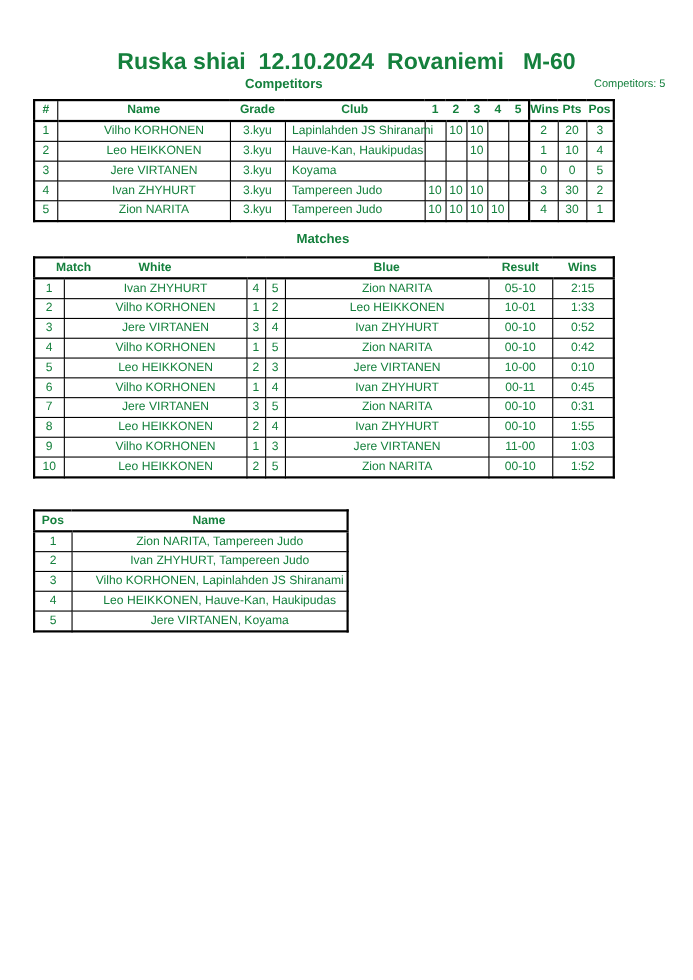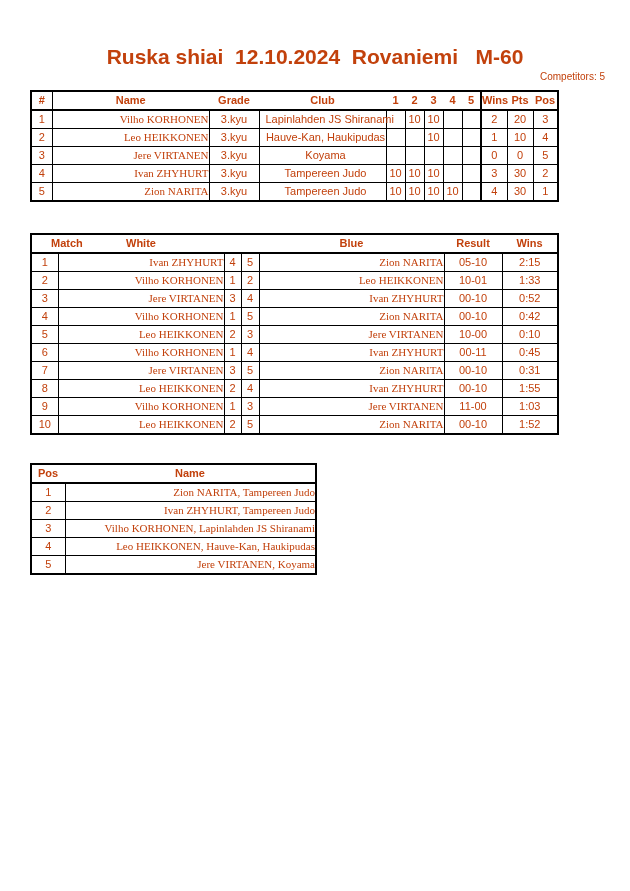--- a/index.html
+++ b/index.html
@@ -1,18 +1,18 @@
 <!DOCTYPE html>
 <html><head>
 <meta charset="utf-8">
 <style>
   html,body { margin:0; padding:0; background:#ffffff; }
   .page {
     position:relative; width:630px; height:891px; background:#ffffff;
-    color:#c2410c; font-family:"Liberation Sans", sans-serif;
+    color:#15803d; font-family:"Liberation Sans", sans-serif;
     overflow:hidden;
   }
   .title {
     position:absolute; top:45px; left:0; width:630px;
     text-align:center; font-size:21px; font-weight:bold;
     white-space:pre; line-height:24px;
   }
   .sec-heading {
     position:absolute; font-size:12px; font-weight:bold;
     text-align:center; line-height:13px; white-space:pre;
@@ -31,34 +31,35 @@
   #competitors-table { top:90px;  left:30px; width:527px; }
   #matches-table     { top:233px; left:30px; width:527px; }
   #results-table     { top:463px; left:30px; width:285px; }
   th, td {
     padding:0; height:17px; line-height:17px;
     overflow:hidden; white-space:nowrap; font-weight:normal;
   }
   th { font-weight:bold; border:none; border-bottom:2px solid #000; overflow:visible; }
   td { border:1px solid #000; }
   .c { text-align:center; }
-  .l { text-align:right; padding-left:19px;font-family:Liberation Serif, serif; }
+  .l { text-align:center; padding-left:19px; }
   .t-comp th.col-hash { border-right:1px solid #000; }
   .wins-start { border-left:2px solid #000 !important; }
-  td.club { overflow:visible; padding-left:6px;text-align:center; }
+  td.club { overflow:visible; padding-left:6px; }
   th.match-h { text-align:center; padding-left:19px; }
   th.pos-h { text-align:left; padding-left:6px; }
 </style>
 </head>
 <body>
 
 <div class="page">
 
   <div class="title">Ruska shiai  12.10.2024  Rovaniemi   M-60</div>
 
+  <div class="sec-heading" id="competitors-heading">Competitors</div>
   <div class="count-label">Competitors: 5</div>
 
   <table class="t-comp" id="competitors-table">
     <colgroup>
       <col style="width:21px">
         <col style="width:157px">
         <col style="width:50px">
         <col style="width:127px">
       <col style="width:19px">
         <col style="width:19px">
@@ -152,20 +153,21 @@
         <td class="c">10</td>
         <td class="c">10</td>
         <td class="c"></td>
         <td class="c wins-start">4</td>
         <td class="c">30</td>
         <td class="c">1</td>
       </tr>
     </tbody>
   </table>
 
+  <div class="sec-heading" id="matches-heading">Matches</div>
 
   <table class="t-match" id="matches-table">
     <colgroup>
       <col style="width:27px">
         <col style="width:166px">
         <col style="width:17px">
         <col style="width:18px">
       <col style="width:185px">
         <col style="width:58px">
         <col style="width:56px">

